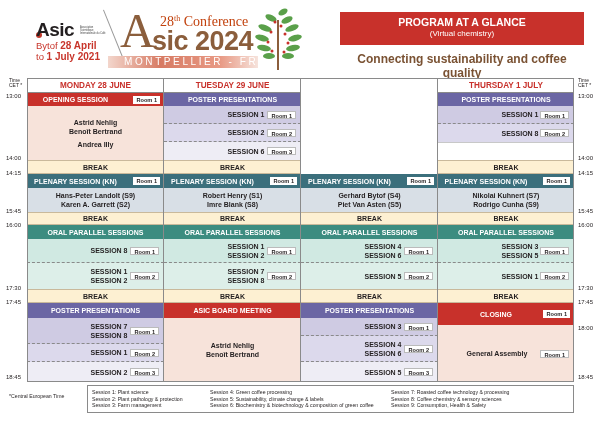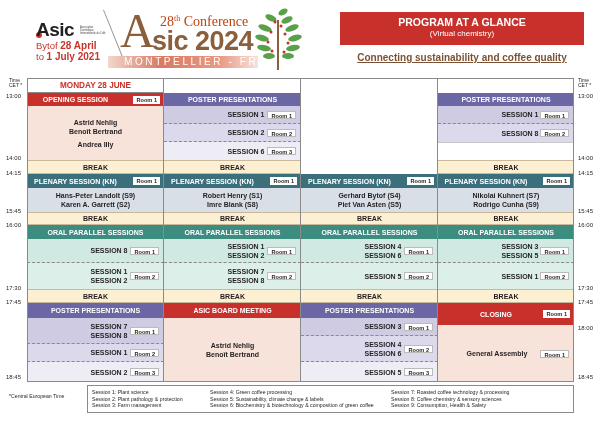--- a/index.html
+++ b/index.html
@@ -18,21 +18,21 @@
   .conf-28 sup { font-size: 8px; vertical-align: 5px; }
   .conf-big-a { position: absolute; left: 120px; top: 6px; font-family: "Liberation Serif", serif; font-size: 48px; color: #8b5e3c; line-height: 50px; }
   .conf-asic { position: absolute; left: 152px; top: 27px; font-family: "Liberation Sans", sans-serif; font-weight: bold; font-size: 27px; color: #8b5e3c; line-height: 28px; letter-spacing: -0.5px; }
   .city-band { position: absolute; left: 108px; top: 56px; width: 150px; height: 12px; background: linear-gradient(90deg, #f3d6cc 0%, #d77a63 35%, #e89a85 75%, #f6e3dc 100%); }
   .city { position: absolute; left: 124px; top: 57px; font-size: 10px; letter-spacing: 2.6px; color: #ffffff; line-height: 10px; }
   .tree { position: absolute; left: 253px; top: 6px; width: 50px; height: 64px; }
 
   .prog-box { position: absolute; left: 340px; top: 12px; width: 244px; height: 33px; background: #c8312b; color: #fff; text-align: center; }
   .prog-box .t1 { font-weight: bold; font-size: 10.5px; line-height: 13px; margin-top: 4px; }
   .prog-box .t2 { font-size: 8px; line-height: 10px; }
-  .tagline { position: absolute; left: 340px; top: 52px; width: 244px; text-align: center; font-weight: bold; font-size: 10px; color: #7a5233; text-decoration: underline; }
+  .tagline { position: absolute; left: 340px; top: 52px; width: 244px; text-align: center; font-weight: bold; font-size: 12px; color: #7a5233; }
 
   
   .time { position: absolute; font-size: 6px; color: #231f20; line-height: 7px; }
   .time-head { position: absolute; font-size: 5px; line-height: 5px; color: #231f20; }
   .grid-frame { position: absolute; left: 27px; top: 78px; width: 547px; height: 304px; border: 1px solid #8a8a8a; }
   .col { position: absolute; top: 78px; width: 137px; height: 304px; }
   .col + .col { }
   .vline { position: absolute; top: 78px; width: 1px; height: 304px; background: #8a8a8a; }
 
   .day-head { position: absolute; left: 0; top: 0; width: 100%; height: 15px; background: #fff; color: #c8312b; font-weight: bold; font-size: 8.2px; text-align: center; line-height: 15px; border-bottom: 1px solid #8a8a8a; }
@@ -187,20 +187,21 @@
     <div class="names"><span>SESSION 1</span></div>
     <span class="room">Room 2</span>
   </div>
   <div class="sess lav3" style="top:284px;height:20px;">
     <div class="names"><span>SESSION 2</span></div>
     <span class="room">Room 3</span>
   </div>
 </div>
 
 <div class="col" style="left:164px;">
+  <div class="day-head">TUESDAY 29 JUNE</div>
   <div class="band band-purple" style="top:15px;height:13px;">POSTER PRESENTATIONS</div>
   <div class="sess lav1 dash-bottom" style="top:28px;height:18px;">
     <div class="names"><span>SESSION 1</span></div>
     <span class="room">Room 1</span>
   </div>
   <div class="sess lav2 dash-bottom" style="top:46px;height:18px;">
     <div class="names"><span>SESSION 2</span></div>
     <span class="room">Room 2</span>
   </div>
   <div class="sess lav3" style="top:64px;height:18px;">
@@ -264,20 +265,21 @@
     <div class="names"><span>SESSION 4</span><br><span>SESSION 6</span></div>
     <span class="room">Room 2</span>
   </div>
   <div class="sess lav3" style="top:284px;height:20px;">
     <div class="names"><span>SESSION 5</span></div>
     <span class="room">Room 3</span>
   </div>
 </div>
 
 <div class="col" style="left:438px;width:136px;">
+  <div class="day-head">THURSDAY 1 JULY</div>
   <div class="band band-purple" style="top:15px;height:13px;">POSTER PRESENTATIONS</div>
   <div class="sess lav1 dash-bottom" style="top:28px;height:18px;">
     <div class="names"><span>SESSION 1</span></div>
     <span class="room">Room 1</span>
   </div>
   <div class="sess lav2" style="top:46px;height:18px;">
     <div class="names"><span>SESSION 8</span></div>
     <span class="room">Room 2</span>
   </div>
   <div class="block white" style="top:64px;height:18px;border-top:1px solid #c8c8c8;"></div>

